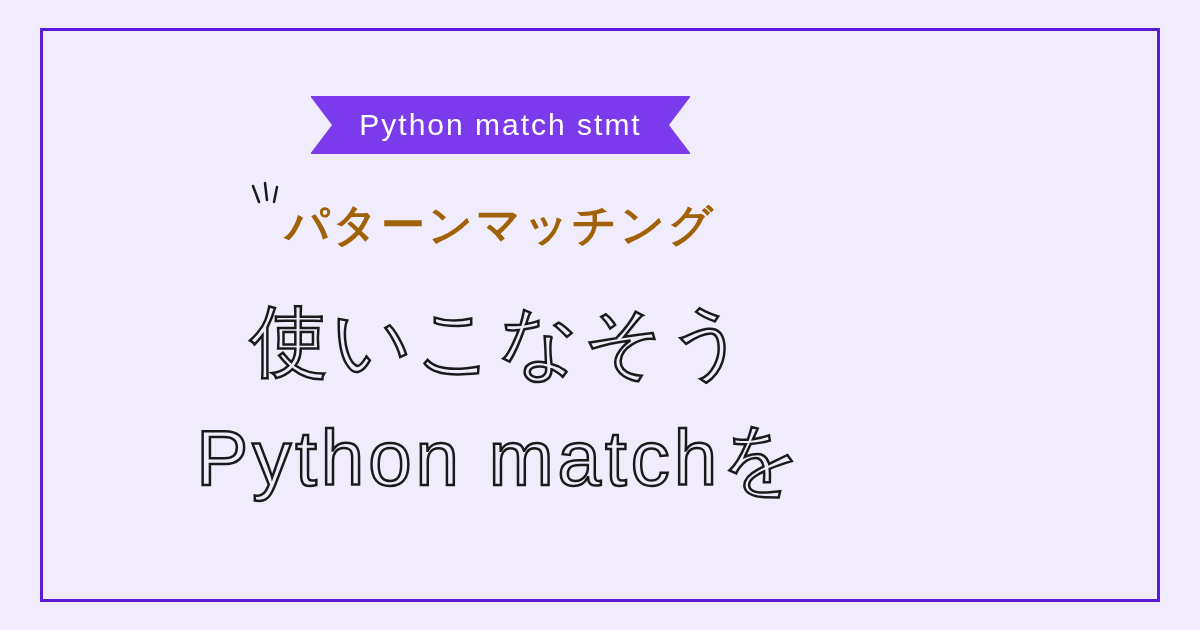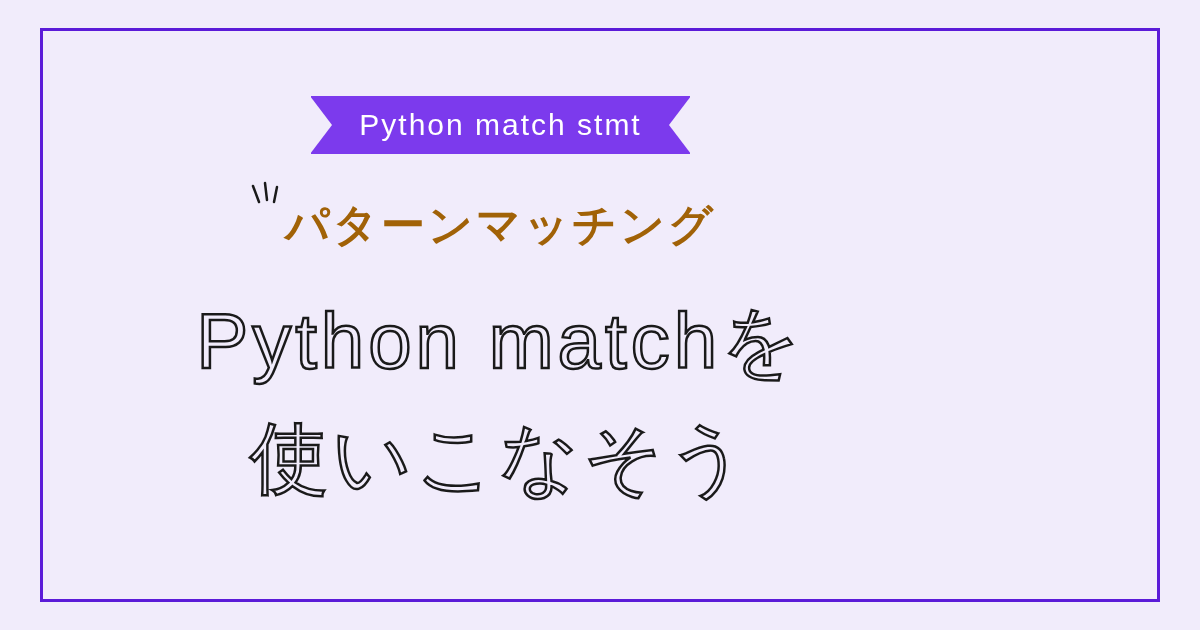--- a/index.html
+++ b/index.html
@@ -112,17 +112,17 @@
   <div class="subtitle-wrap">
     <svg class="accent-lines" viewBox="0 0 40 40">
       <line x1="10" y1="6" x2="16" y2="22" stroke="#1a1a1a" stroke-width="2.5" stroke-linecap="round"></line>
       <line x1="22" y1="3" x2="24" y2="20" stroke="#1a1a1a" stroke-width="2.5" stroke-linecap="round"></line>
       <line x1="34" y1="7" x2="31" y2="22" stroke="#1a1a1a" stroke-width="2.5" stroke-linecap="round"></line>
     </svg>
     <div class="subtitle">パターンマッチング</div>
   </div>
 
   <div class="title">
+    <span class="title-line">使いこなそう</span>
     <span class="title-line">Python matchを</span>
-    <span class="title-line">使いこなそう</span>
   </div>
 
 </div>
 
 </body></html>

